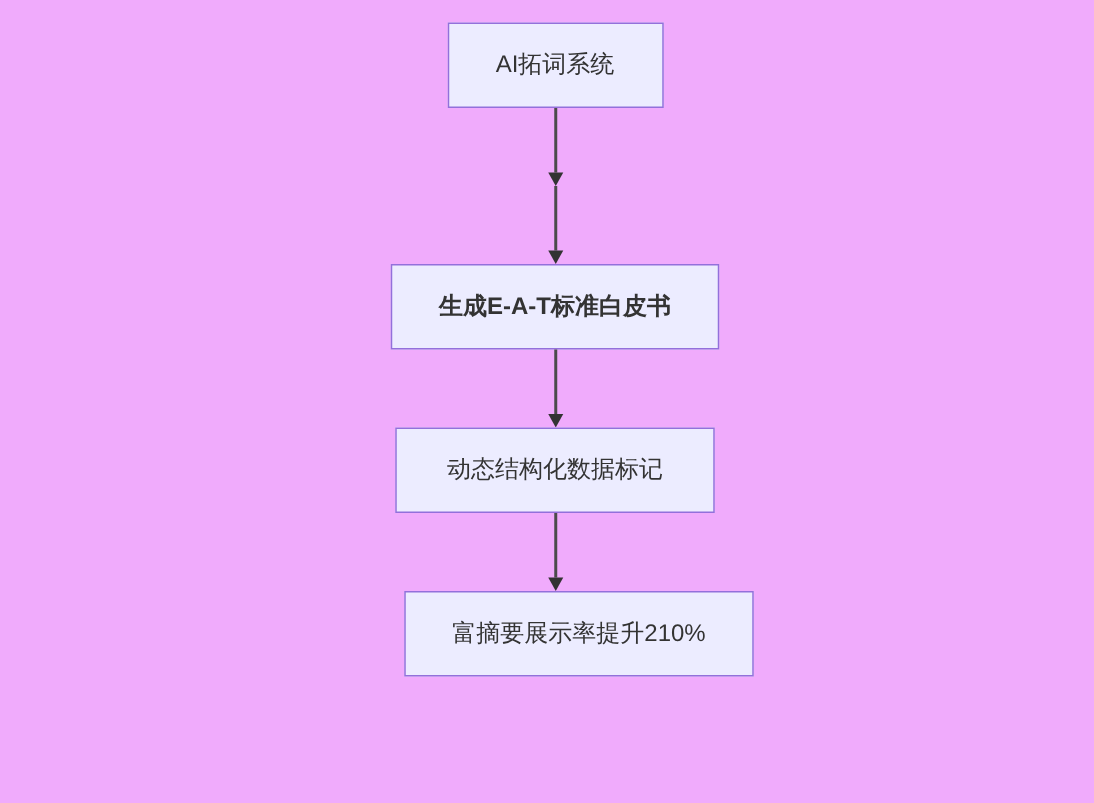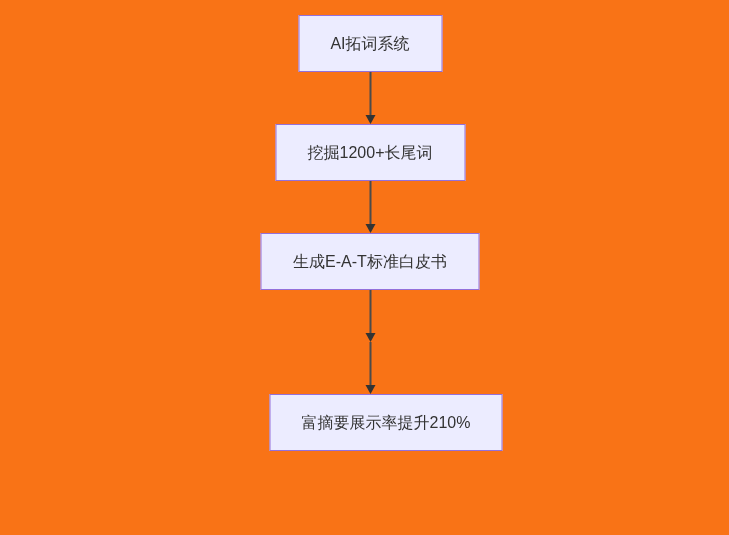--- a/index.html
+++ b/index.html
@@ -4,21 +4,21 @@
 <style>
   * { margin: 0; padding: 0; box-sizing: border-box; }
   html, body {
     width: 729px; height: 535px;
     font-family: "Liberation Sans", "DejaVu Sans", sans-serif;
   }
   .canvas {
     position: relative;
     width: 729px; height: 535px;
     overflow: hidden;
-    background: #f97316;
+    background: #f0abfc;
   }
   .flow-column {
     position: absolute;
     top: 15px;
     left: 370px;
     transform: translateX(-50%);
     display: flex;
     flex-direction: column;
     align-items: center;
   }
@@ -31,21 +31,21 @@
     background: #ececff;
     border: 1px solid #9370db;
     color: #333333;
     font-size: 16px;
     line-height: 1;
     white-space: nowrap;
   }
   
   .node[data-idx="0"] { min-width: 144px; }
   .node[data-idx="1"] { min-width: 190px; }
-  .node[data-idx="2"] { min-width: 219px; }
+  .node[data-idx="2"] { min-width: 219px; font-weight: bold; }
   .node[data-idx="3"] { min-width: 213px; }
   .node[data-idx="4"] { min-width: 233px; margin-left: 32px; }
   .edge {
     height: 52px;
     display: flex;
     flex-direction: column;
     align-items: center;
   }
   .edge-line {
     width: 2px;
@@ -67,38 +67,38 @@
 
     <div class="node" data-idx="0">
       <span>AI拓词系统</span>
     </div>
 
     <div class="edge">
       <div class="edge-line"></div>
       <div class="edge-head"></div>
     </div>
 
-    <div class="node" data-idx="1">
-      <span>挖掘1200+长尾词</span>
-    </div>
 
     <div class="edge">
       <div class="edge-line"></div>
       <div class="edge-head"></div>
     </div>
 
     <div class="node" data-idx="2">
       <span>生成E-A-T标准白皮书</span>
     </div>
 
     <div class="edge">
       <div class="edge-line"></div>
       <div class="edge-head"></div>
     </div>
 
+    <div class="node" data-idx="3">
+      <span>动态结构化数据标记</span>
+    </div>
 
     <div class="edge">
       <div class="edge-line"></div>
       <div class="edge-head"></div>
     </div>
 
     <div class="node" data-idx="4">
       <span>富摘要展示率提升210%</span>
     </div>
 

